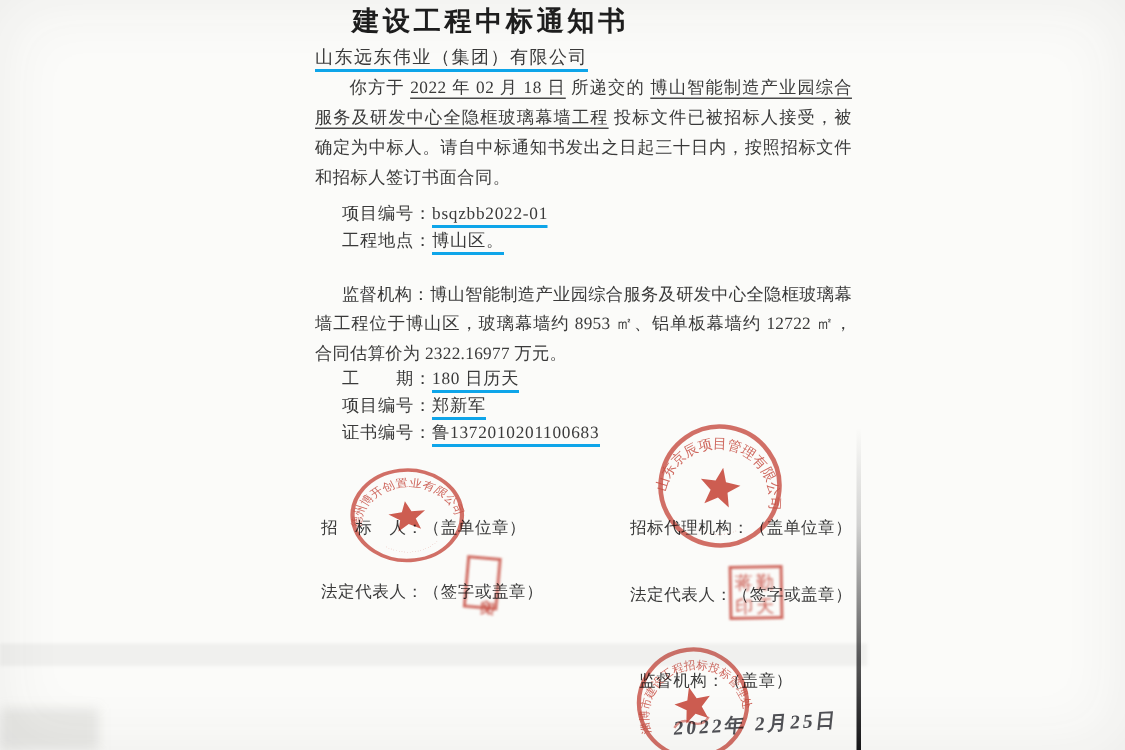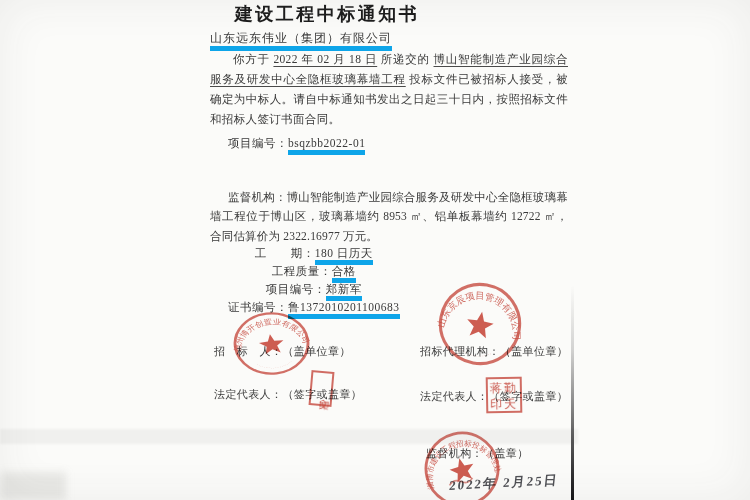--- a/index.html
+++ b/index.html
@@ -8,29 +8,29 @@
     background:#fbfbf9;
     font-family:"Liberation Serif","DejaVu Serif",serif;
     color:#3a3a3a;
   }
   .page::after{content:"";position:absolute;inset:0;pointer-events:none;
     box-shadow:inset 0 0 46px rgba(60,60,55,.07);}
   .abs{position:absolute;}
   .title{top:2px;left:0;width:654px;text-align:center;font-size:18px;
     font-weight:bold;color:#1e1e1e;letter-spacing:2.5px;}
   .recipient{top:30px;left:210px;font-size:12px;letter-spacing:1px;}
-  .u{border-bottom:5px solid #0ea5e9;padding-bottom:1px;}
+  .u{border-bottom:2px solid #0ea5e9;padding-bottom:1px;}
   .para{top:49px;left:210px;width:358px;font-size:11.5px;line-height:20px;
     text-align:justify;letter-spacing:.35px;text-indent:23px;}
   .para .ul{text-decoration:underline;text-underline-offset:3px;
     text-decoration-color:#4a4a4a;}
   .fields{left:228px;font-size:11.5px;line-height:18px;letter-spacing:.5px;
     white-space:nowrap;}
   #fieldsA{top:134px;}
-  #fieldsB{top:244px;text-align:center;}
+  #fieldsB{top:244px;}
   .scale-para{top:188px;left:210px;width:358px;font-size:11.5px;
     line-height:19.4px;text-align:justify;letter-spacing:.2px;text-indent:18px;}
   .sig{font-size:11px;letter-spacing:.4px;white-space:nowrap;}
   #sig-bidder{left:214px;top:344px;}
   #sig-agency{left:420px;top:344px;}
   #sig-legal-left{left:214px;top:387px;}
   #sig-legal-right{left:420px;top:389px;}
   #sig-supervisor{left:426px;top:446px;font-size:11px;}
   #date-hand{left:449px;top:474px;font-size:13px;color:#33343a;
     letter-spacing:2px;transform:rotate(-3deg) skewX(-9deg);
@@ -75,32 +75,32 @@
     <span class="ul">2022 年 02 月 18 日</span>
     <span>所递交的</span>
     <span class="ul">博山智能制造产业园综合服务及研发中心全隐框玻璃幕墙工程</span>
     <span>投标文件已被招标人接受，被确定为中标人。请自中标通知书发出之日起三十日内，按照招标文件和招标人签订书面合同。</span>
   </div>
 
   <div class="abs fields" id="fieldsA">
     <div>
       <span>项目编号：</span><span class="u">bsqzbb2022-01</span>
     </div>
+    <div>
+      <span>工程地点：</span><span class="u">博山区。</span>
+    </div>
   </div>
 
   <div class="abs scale-para">
     <span>监督机构：</span><span>博山智能制造产业园综合服务及研发中心全隐框玻璃幕墙工程位于博山区，玻璃幕墙约 8953 ㎡、铝单板幕墙约 12722 ㎡，合同估算价为 2322.16977 万元。</span>
   </div>
 
   <div class="abs fields" id="fieldsB">
     <div>
       <span>工　　期：</span><span class="u">180 日历天</span>
-    </div>
-    <div>
-      <span>工程质量：</span><span class="u">合格</span>
     </div>
     <div>
       <span>项目编号：</span><span class="u">郑新军</span>
     </div>
     <div>
       <span>证书编号：</span><span class="u">鲁1372010201100683</span>
     </div>
   </div>
 
   <div class="abs sig" id="sig-bidder">招　标　人：（盖单位章）</div>

